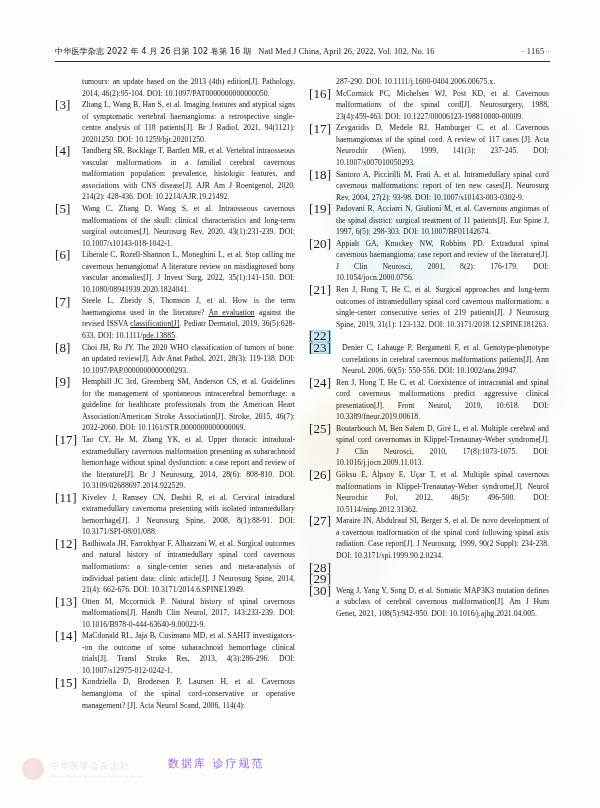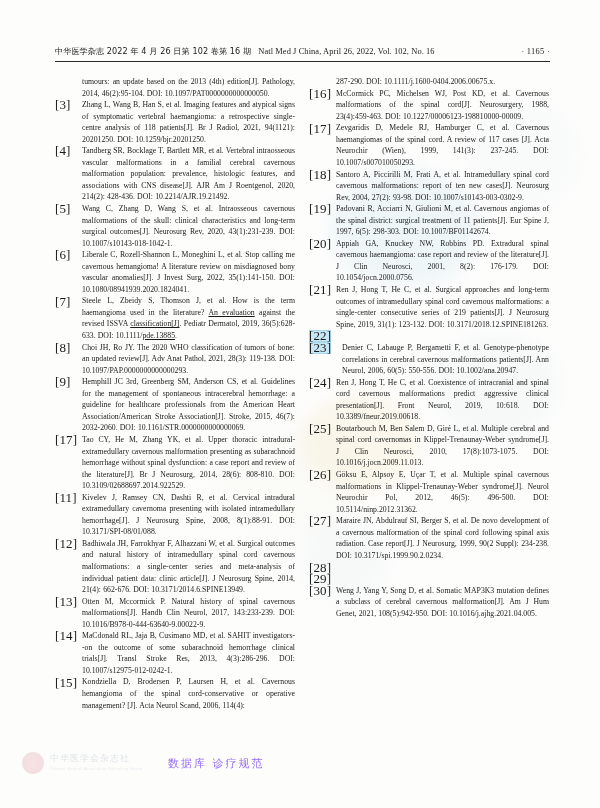--- a/index.html
+++ b/index.html
@@ -116,21 +116,21 @@
   
   .watermark {
     position: absolute;
     left: 22px;
     top: 752px;
     width: 270px;
     height: 34px;
     opacity: 0.17;
     pointer-events: none;
     display: flex;
-    align-items: flex-start;
+    align-items: center;
     gap: 6px;
   }
   .wm-flower {
     width: 22px;
     height: 22px;
     border-radius: 50%;
     background: radial-gradient(circle at 50% 50%, #d96a76 0%, #c9505f 55%, #b64252 100%);
     flex: 0 0 22px;
   }
   .wm-text {

